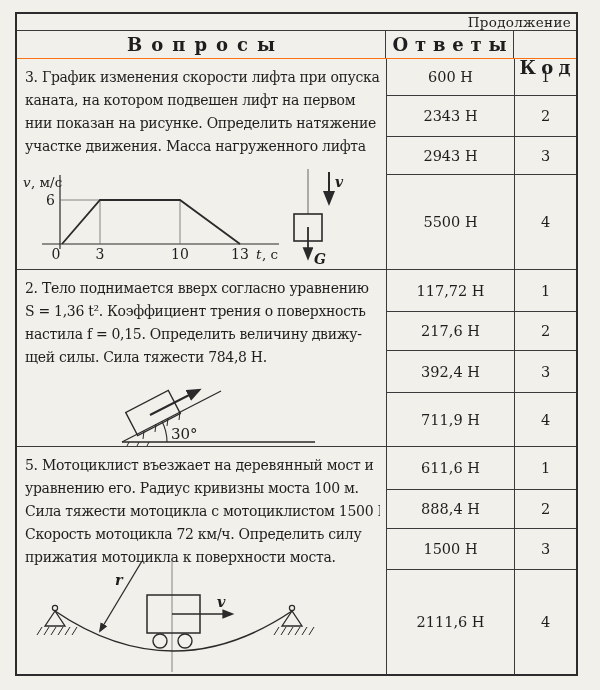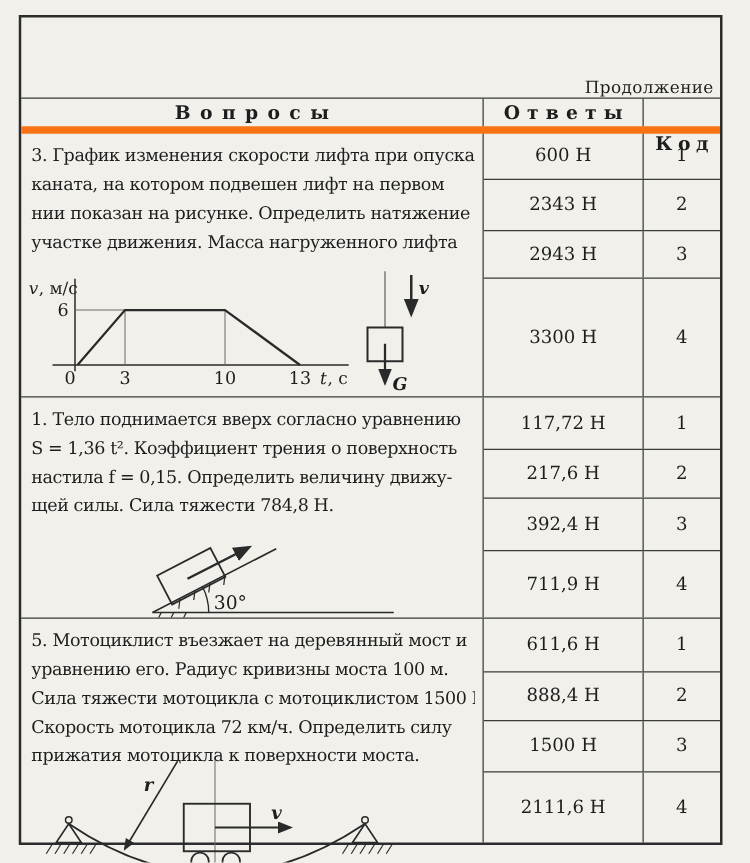--- a/index.html
+++ b/index.html
@@ -14,23 +14,23 @@
   .tbl {
     position: absolute; left: 15px; top: 12px;
     width: 563px; height: 664px;
     border: 2px solid #2c2c2c;
     display: flex; flex-direction: column;
     background: #f1f0eb;
   }
   .row-cont {
     height: 17px; border-bottom: 1px solid #3a3a3a;
     display: flex; align-items: center; justify-content: flex-end;
-    font-size: 13.5px; padding-right: 5px; letter-spacing: 0.3px; margin-top: 48px;
+    font-size: 13.5px; padding-right: 5px; letter-spacing: 0.3px;
   }
-  .row-head { height: 28px; border-bottom: 6px solid #f97316; display: flex; font-weight: bold; font-size: 15px; }
+  .row-head { height: 28px; border-bottom: 1px solid #f97316; display: flex; font-weight: bold; font-size: 18px; }
   .hq { width: 370px; border-right: 1px solid #3a3a3a; display:flex; align-items:center; justify-content:center; letter-spacing: 0.5em; text-indent: 0.5em;}
   .ha { width: 128px; border-right: 1px solid #3a3a3a; display:flex; align-items:center; justify-content:center; letter-spacing: 0.38em; text-indent: 0.38em;}
   .hk { flex: 1; display:flex; align-items:center; justify-content:center; letter-spacing: 0.3em; text-indent: 0.3em; margin-top: 36px;}
   .block { display: flex; border-bottom: 1px solid #3a3a3a; }
   .block:last-child { border-bottom: none; flex: 1; }
   .qcell { width: 370px; border-right: 1px solid #3a3a3a; position: relative; }
   .qtext { padding: 7px 6px 0 8px; font-size: 14px; line-height: 23px; letter-spacing: -0.3px; }
   .qtext div { white-space: nowrap; overflow: hidden; }
   .acol { flex: 1; display: flex; flex-direction: column; }
   .arow { display: flex; border-bottom: 1px solid #3a3a3a; }
@@ -114,30 +114,30 @@
       </div>
       <div class="arow" style="height:41px">
         <div class="aval">2343 Н</div>
         <div class="acode">2</div>
       </div>
       <div class="arow" style="height:38px">
         <div class="aval">2943 Н</div>
         <div class="acode">3</div>
       </div>
       <div class="arow">
-        <div class="aval">3300 Н</div>
+        <div class="aval">5500 Н</div>
         <div class="acode">4</div>
       </div>
     </div>
   </div>
 
   <div class="block h177">
     <div class="qcell">
       <div class="qtext">
-        <div>1. Тело поднимается вверх согласно уравнению</div>
+        <div>2. Тело поднимается вверх согласно уравнению</div>
         <div>S = 1,36 t². Коэффициент трения о поверхность</div>
         <div>настила f = 0,15. Определить величину движу-</div>
         <div>щей силы. Сила тяжести 784,8 Н.</div>
       </div>
       <svg class="diag" style="left:95px; top:106px;" width="215" height="70" viewBox="0 0 215 70">
         <defs>
           <marker id="ah-i" markerWidth="9" markerHeight="8" refX="6" refY="3" orient="auto">
             <path d="M0,0 L7.5,3 L0,6 z" fill="#2a2a2a"></path>
           </marker>
         </defs>

